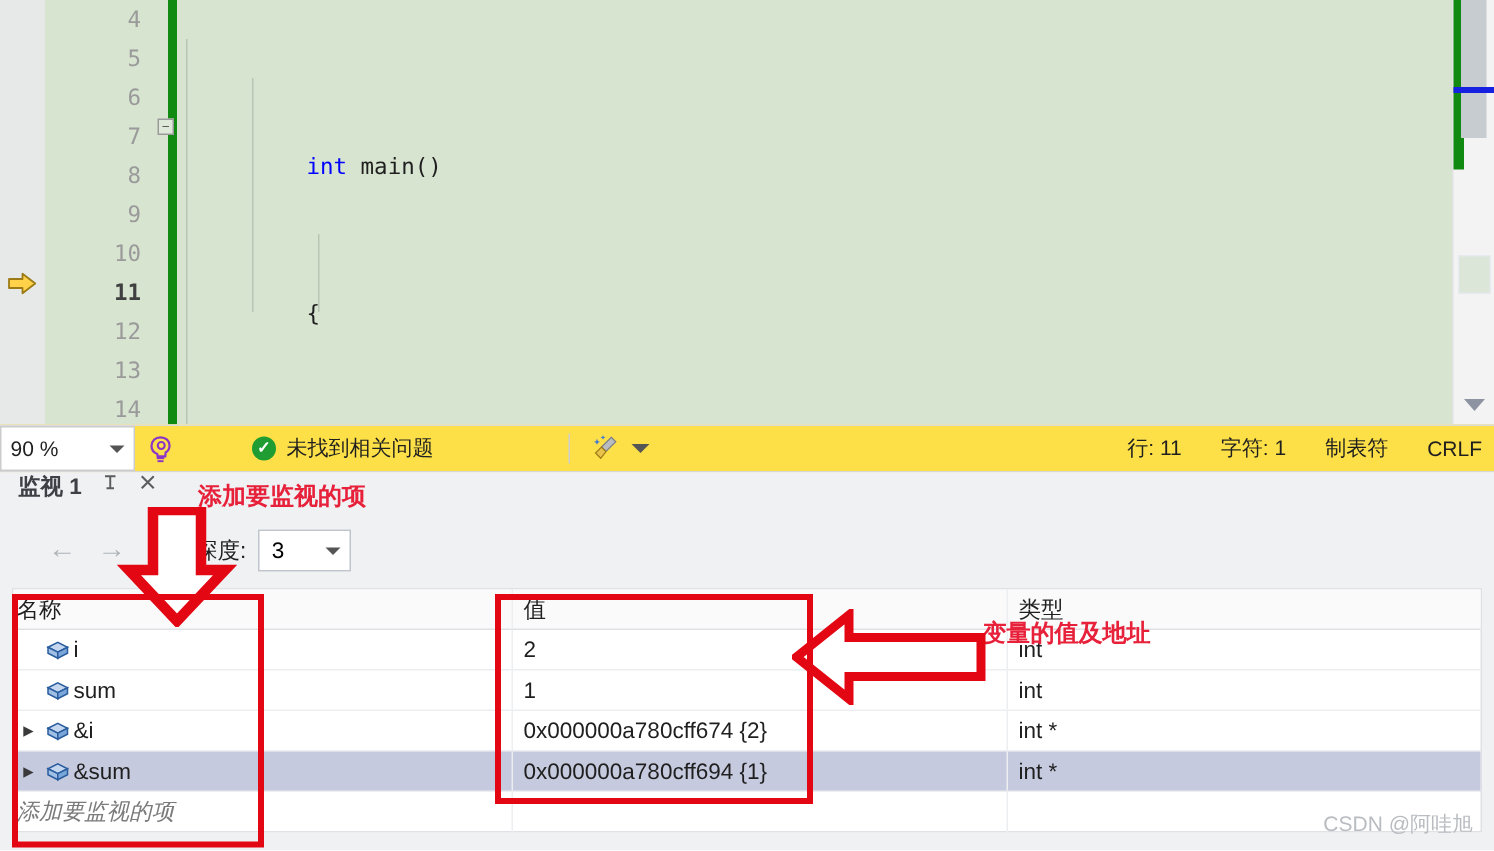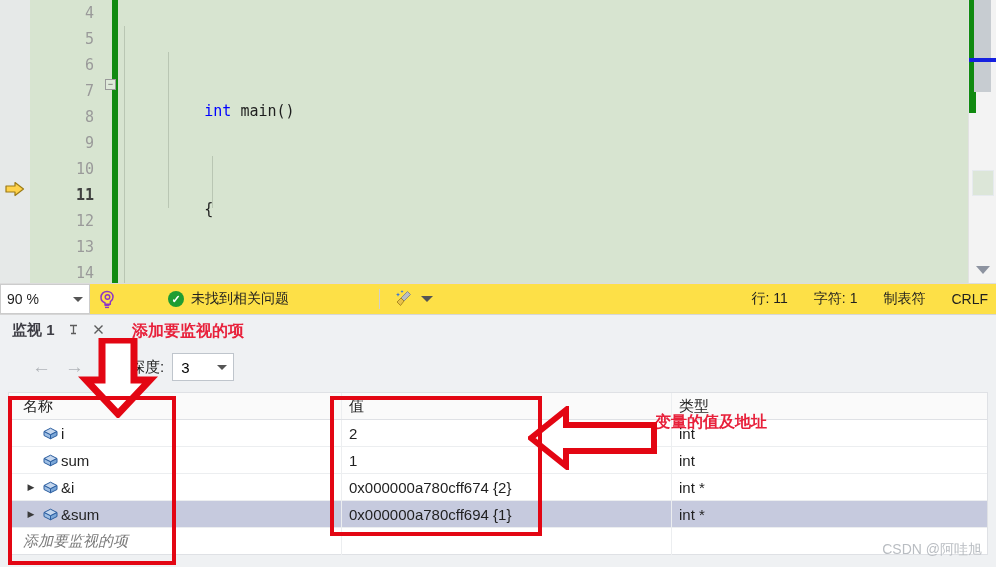--- a/index.html
+++ b/index.html
@@ -121,21 +121,21 @@
   
   .watch-panel {
     position: absolute; left: 0; top: 315px; width: 996px; height: 252px;
     background: #eff1f3;
   }
   .watch-tabrow {
     position: absolute; left: 0; top: 0; width: 996px; height: 31px;
     background: #eff1f3; display: flex; align-items: center;
   }
   .watch-tab {
-    height: 31px; display: flex; align-items: center; gap: 12px;
+    height: 31px; display: flex; align-items: flex-start; gap: 12px;
     padding: 0 12px; font-size: 15px; color: #3f3f46; font-weight: bold;
   }
   .tab-icon { color: #5c5c5c; font-size: 13px; }
 
   .watch-toolrow {
     position: absolute; left: 0; top: 31px; width: 996px; height: 42px;
     display: flex; align-items: center; padding-left: 8px; gap: 0;
   }
   .search-box {
     width: 330px; height: 30px; background: #ffffff; border: 1px solid #bfc5cc;
@@ -151,21 +151,21 @@
   }
 
   
   .watch-table {
     position: absolute; left: 8px; top: 77px; width: 980px; height: 163px;
     background: #ffffff; border: 1px solid #dfe1e5;
   }
   .wt-row { display: flex; height: 27px; align-items: center; border-bottom: 1px solid #eceef0; }
   .wt-row.header { height: 27px; background: #fafafa; border-bottom: 1px solid #dfe1e5; }
   .wt-row.selected { background: #c6cade; }
-  .wt-c-name  { width: 332px; display: flex; align-items: center; height: 100%; padding-left: 14px; }
+  .wt-c-name  { width: 332px; display: flex; align-items: center; height: 100%; padding-left: 2px; }
   .wt-c-value { width: 330px; height: 100%; display: flex; align-items: center; padding-left: 7px;
                 border-left: 1px solid #eceef0; }
   .wt-c-type  { flex: 1; height: 100%; display: flex; align-items: center; padding-left: 7px;
                 border-left: 1px solid #eceef0; }
   .wt-row.header .wt-c-name, .wt-row.header .wt-c-value, .wt-row.header .wt-c-type {
     font-size: 15px; color: #1f1f1f;
   }
   .wt-text { font-size: 15px; color: #1f1f1f; }
   .wt-placeholder { font-size: 15px; color: #7b7b7b; font-style: italic; }
   .expander {

